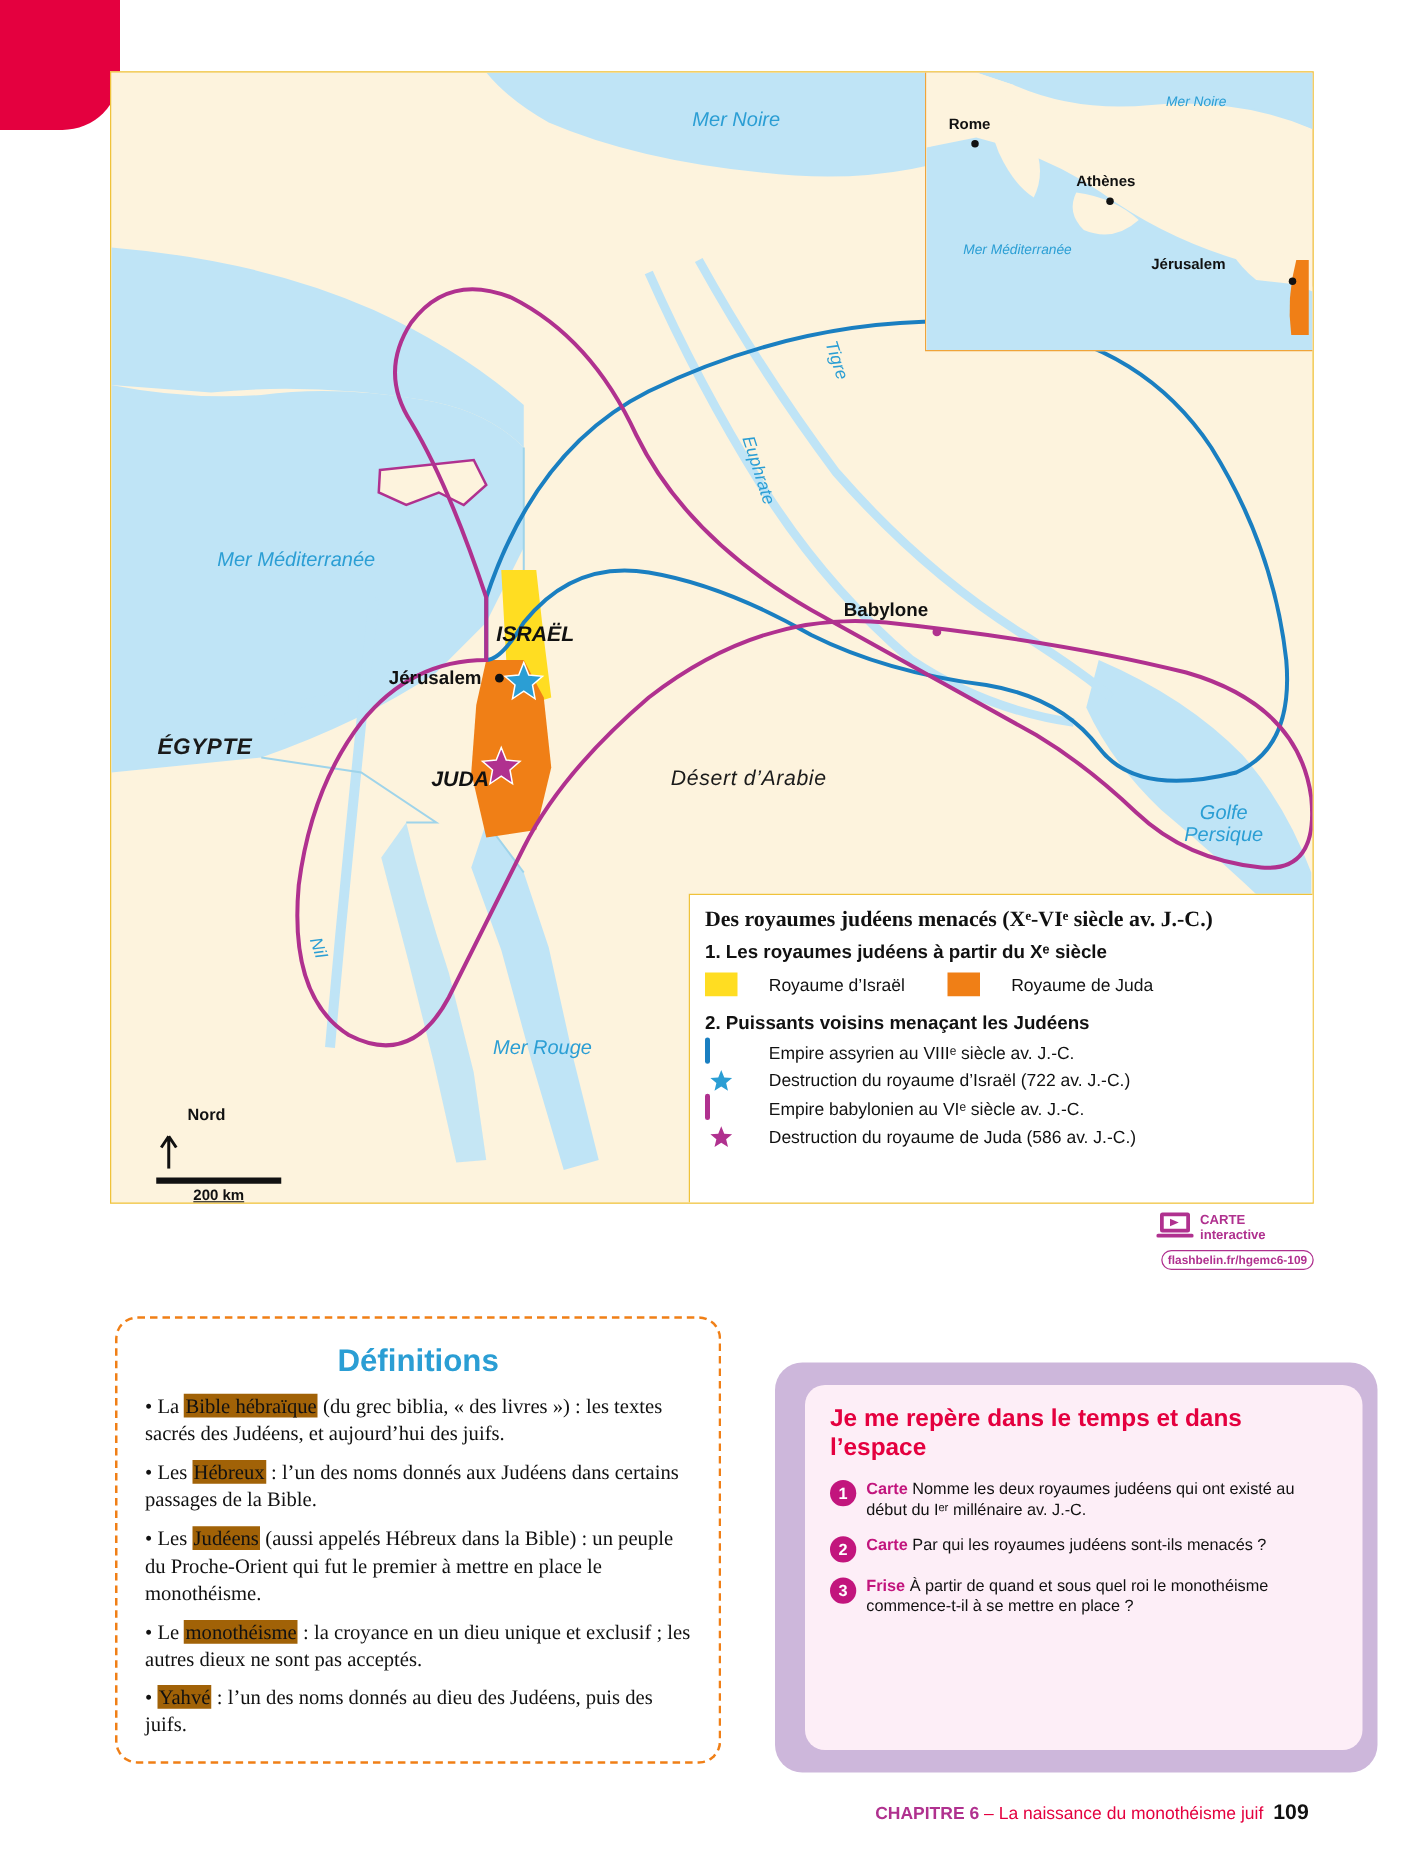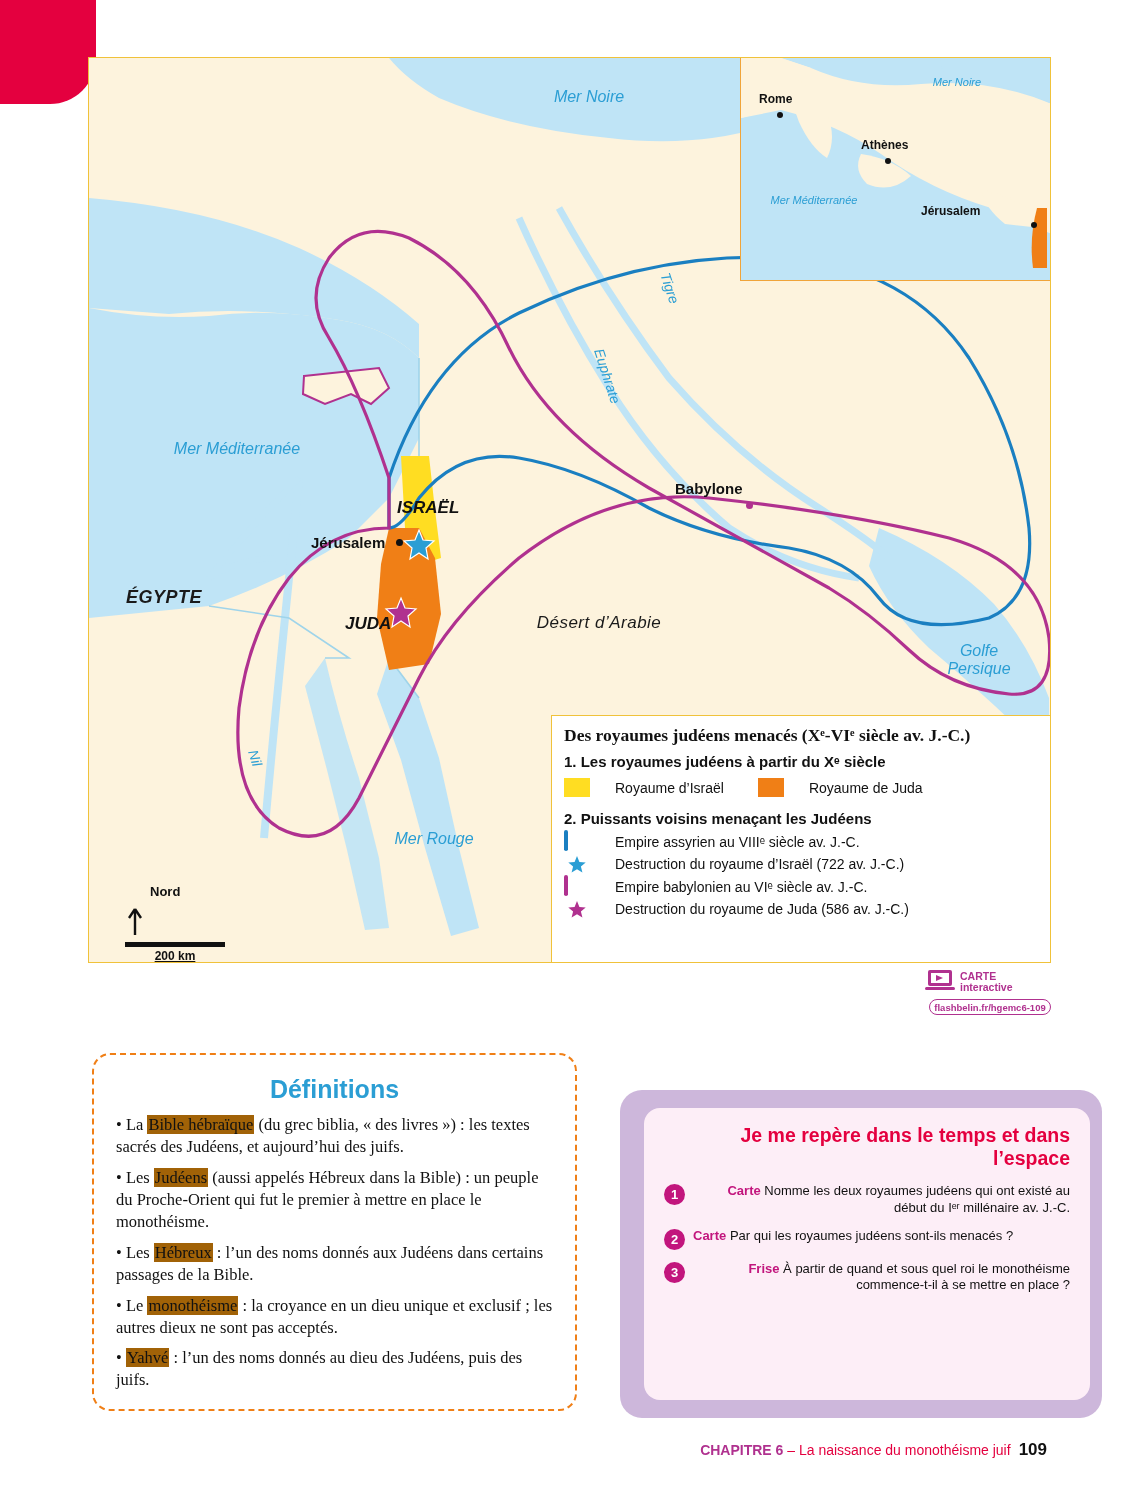--- a/index.html
+++ b/index.html
@@ -105,21 +105,21 @@
     font-size:25px; font-family:"Liberation Sans", sans-serif; font-weight:bold;
   }
   .defs p{
     margin:0 0 9px; font-size:16.5px; line-height:1.33; color:#111;
     text-indent:0;
   }
   .hl{ background:#a16207; padding:0 1px; }
   
   .qbox{
     position:absolute; left:620px; top:1090px; width:482px; height:328px;
-    background:#cdb7db; border-radius:22px;text-align:right;
+    background:#cdb7db; border-radius:22px;
   }
   .qinner{
     position:absolute; left:24px; top:18px; width:446px; height:292px;
     background:#fdeef7; border-radius:16px; padding:16px 20px;
     font-family:"Liberation Sans", sans-serif;
   }
   .qinner h3{
     margin:0 0 12px; color:#e4003f; font-size:19.5px; line-height:1.2; font-weight:bold;
   }
   .qitem{ display:flex; gap:8px; margin-bottom:11px; }
@@ -310,24 +310,24 @@
   <span class="url">flashbelin.fr/hgemc6-109</span>
 </div>
 
 <div class="defs">
   <h2>Définitions</h2>
 
   <p>
     <span>• La </span><span class="hl">Bible hébraïque</span><span> (du grec biblia, « des livres ») : les textes sacrés des Judéens, et aujourd’hui des juifs.</span>
   </p>
   <p>
+    <span>• Les </span><span class="hl">Hébreux</span><span> : l’un des noms donnés aux Judéens dans certains passages de la Bible.</span>
+  </p>
+  <p>
     <span>• Les </span><span class="hl">Judéens</span><span> (aussi appelés Hébreux dans la Bible) : un peuple du Proche-Orient qui fut le premier à mettre en place le monothéisme.</span>
-  </p>
-  <p>
-    <span>• Les </span><span class="hl">Hébreux</span><span> : l’un des noms donnés aux Judéens dans certains passages de la Bible.</span>
   </p>
   <p>
     <span>• Le </span><span class="hl">monothéisme</span><span> : la croyance en un dieu unique et exclusif ; les autres dieux ne sont pas acceptés.</span>
   </p>
   <p>
     <span>• </span><span class="hl">Yahvé</span><span> : l’un des noms donnés au dieu des Judéens, puis des juifs.</span>
   </p>
 </div>
 
 <div class="qbox">

